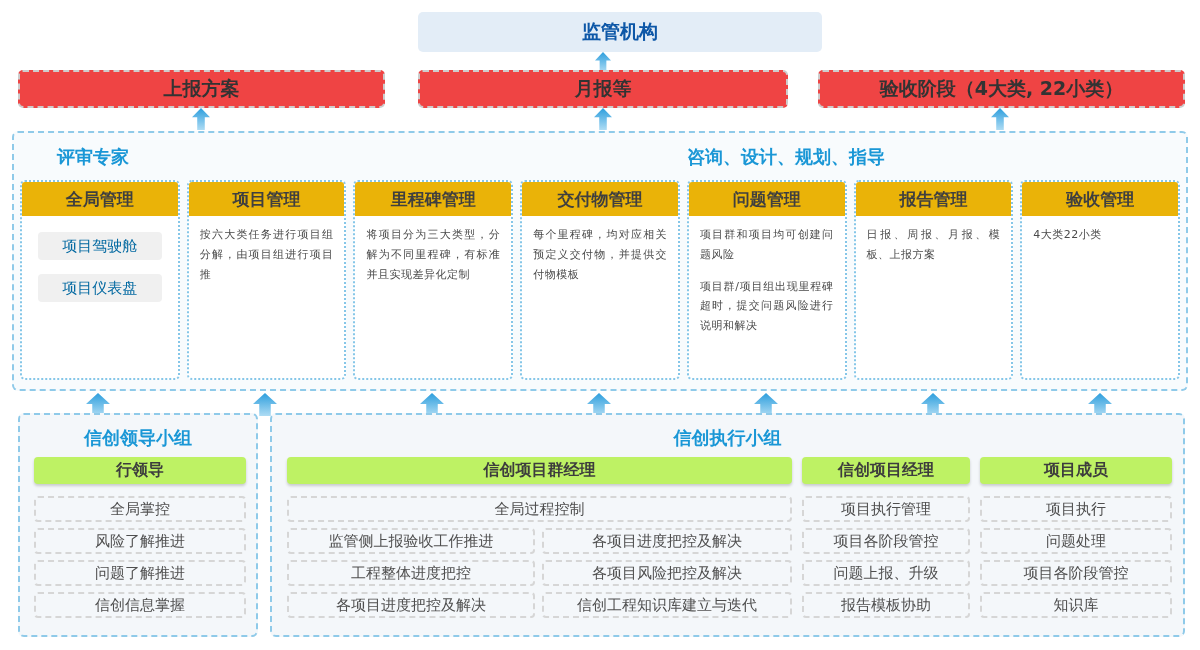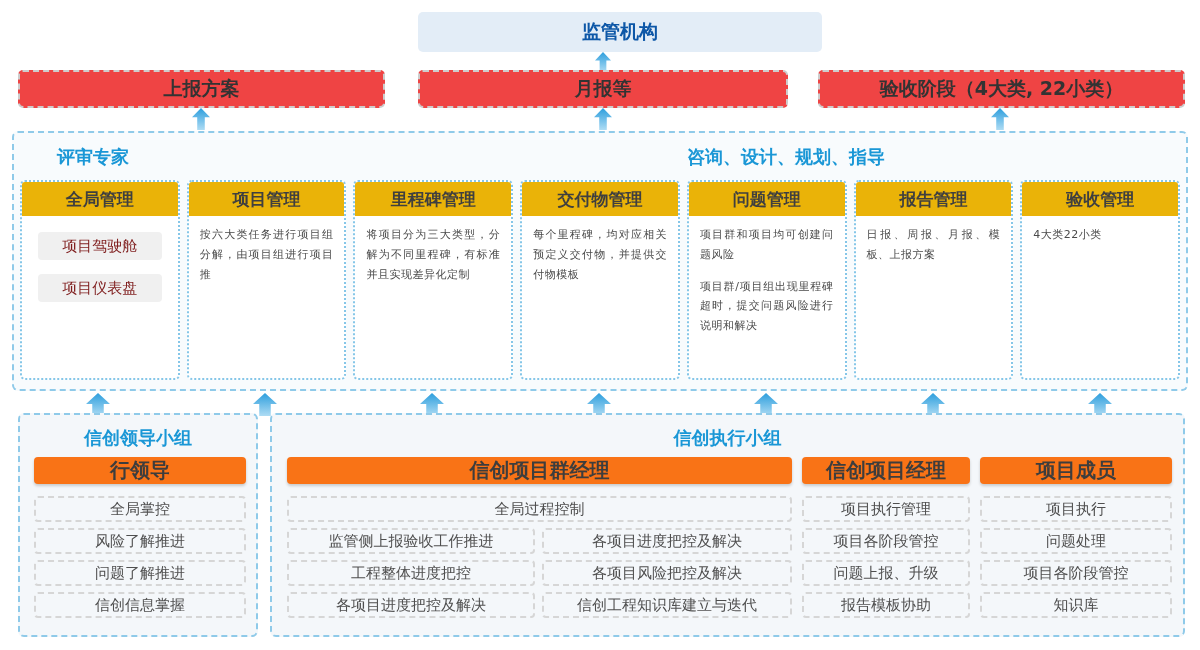--- a/index.html
+++ b/index.html
@@ -29,27 +29,27 @@
   .blue-title{color:#1a97d6;font-size:18px;font-weight:bold;white-space:nowrap;}
 
   .columns-row{position:absolute;left:6px;top:47px;right:6px;bottom:9px;display:flex;gap:7px;}
   .column{flex:1;background:#ffffff;border:2px dotted #85c6e8;border-radius:5px;
           box-sizing:border-box;overflow:hidden;}
   .col-header{height:34px;background:#eab308;color:#3f3f3f;font-size:17px;font-weight:bold;}
   .col-body{padding:9px 11px;color:#4a4a4a;font-size:11px;line-height:1.8;
             text-align:justify;text-align-last:left;letter-spacing:0.5px;}
   .col-body p{margin:0 0 12px 0;}
   .gray-pill{height:28px;margin:14px 16px 0 16px;background:#f0f0f0;border-radius:4px;
-             color:#7f1d1d;font-size:15px;}
+             color:#0369a1;font-size:15px;}
   .gray-pill.first{margin-top:16px;}
 
   
   .group-box{background:#f4f7fa;border:2px dashed #8fcae9;border-radius:6px;box-sizing:border-box;}
-  .role-badge{background:#f97316;border-radius:4px;box-shadow:0 2px 3px rgba(0,0,0,0.18);
-              color:#3d3d3d;font-size:20px;font-weight:bold;height:27px;}
+  .role-badge{background:#bef264;border-radius:4px;box-shadow:0 2px 3px rgba(0,0,0,0.18);
+              color:#3d3d3d;font-size:16px;font-weight:bold;height:27px;}
   .task-item{border:2px dashed #d6d6d6;border-radius:4px;color:#4f4f4f;font-size:15px;
              height:26px;box-sizing:border-box;}
 </style>
 </head>
 <body>
 
 <div class="canvas">
 
   <div class="abs center regulator" style="left:418px;top:12px;width:404px;height:40px;">
     <span>监管机构</span>

